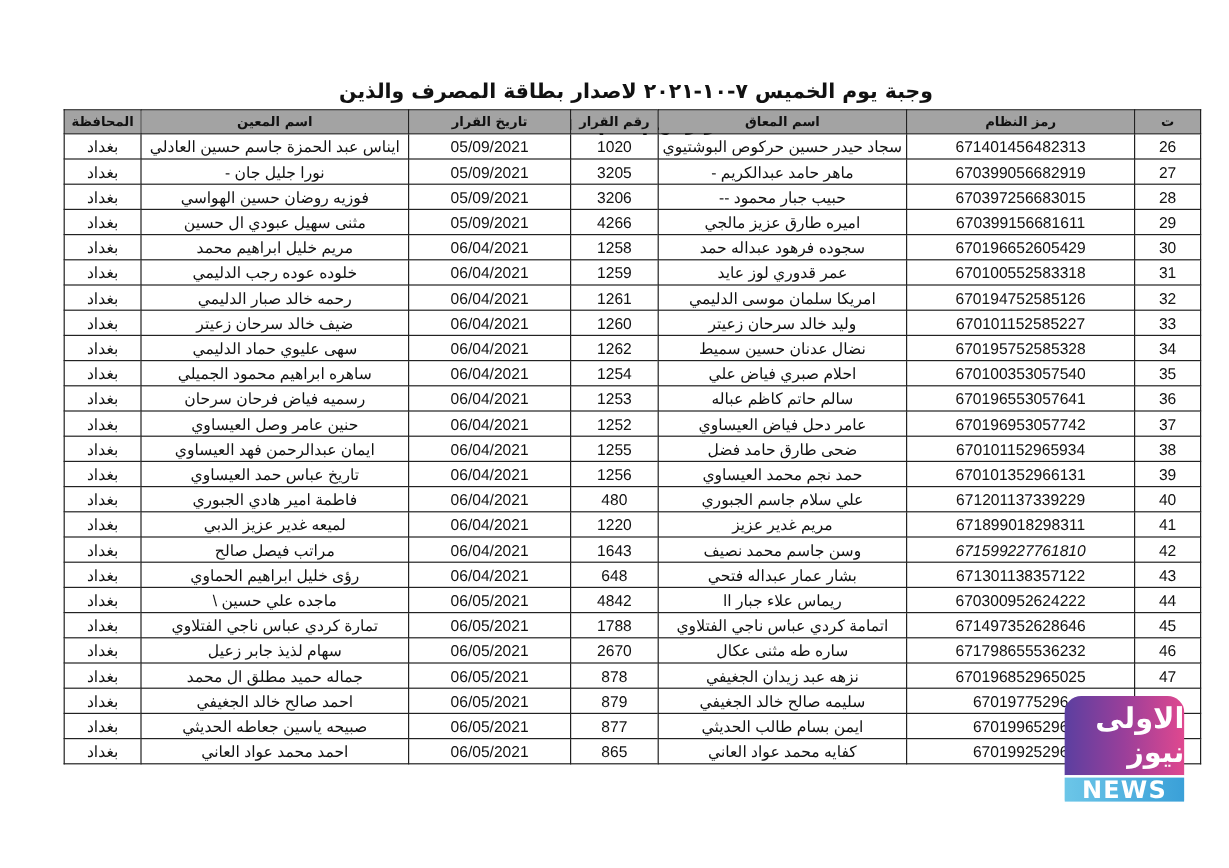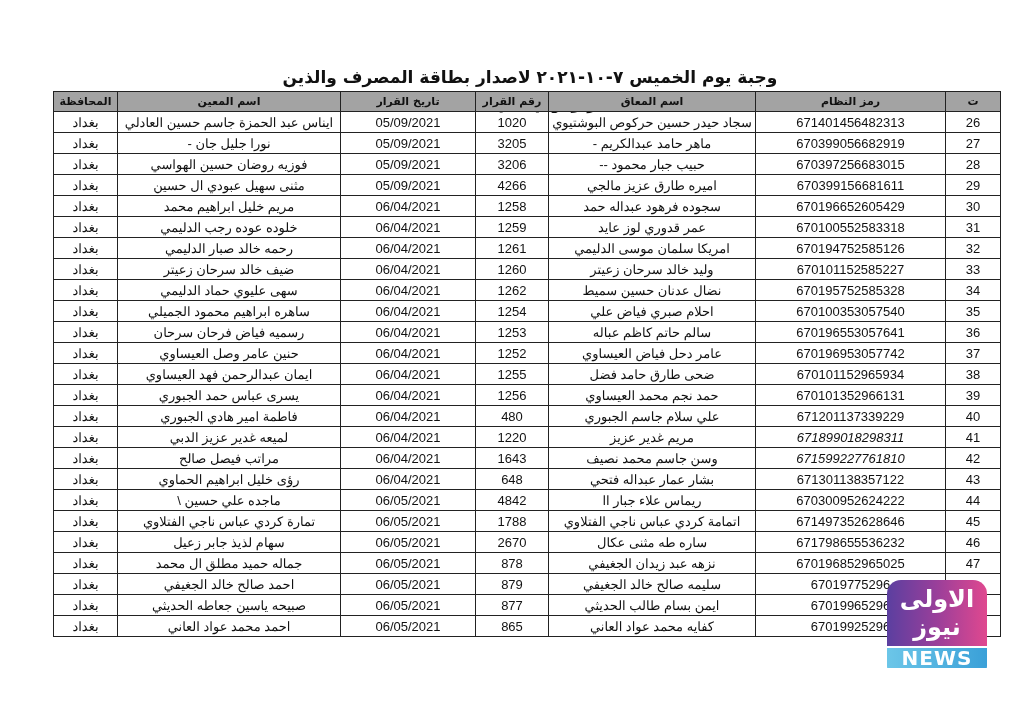--- a/index.html
+++ b/index.html
@@ -23,21 +23,21 @@
   table.grid th {
     background: #a3a3a3; font-weight: bold; font-size: 11px; height: 19px;
     font-family: "DejaVu Sans", sans-serif;
   }
   table.grid td { font-size: 13px; font-family: "Liberation Sans", sans-serif; }
   td.num { font-size: 15px; }
   td.name { font-size: 12.5px; }
   td.gov { font-size: 11.5px; }
   .logo {
     position: absolute; left: 887px; top: 580px; width: 100px; height: 100px;
-    border-radius: 14px; overflow: hidden; text-align: center;
+    border-radius: 14px; overflow: hidden;
   }
   .logo .top {
     height: 66px; background: linear-gradient(90deg, #5b3fa0 0%, #9a3f9a 50%, #e0488f 100%);
     display: flex; align-items: center; justify-content: center; color: #fff;
     font-weight: bold; font-size: 24px; direction: rtl; font-family: "DejaVu Sans", sans-serif;
     letter-spacing: -1px;
   }
   .logo .sep { height: 2px; background: #fff; }
   .logo .bottom {
     height: 20px; background: linear-gradient(90deg, #6cc6e8 0%, #3aa0d8 100%);
@@ -188,35 +188,35 @@
         <td class="num">06/04/2021</td>
         <td class="name">ايمان عبدالرحمن فهد العيساوي</td>
         <td class="gov">بغداد</td>
       </tr>
       <tr>
         <td class="num">39</td>
         <td class="num" style="direction: ltr;">670101352966131</td>
         <td class="name">حمد نجم محمد العيساوي</td>
         <td class="num">1256</td>
         <td class="num">06/04/2021</td>
-        <td class="name">يسرى عباس حمد الجبوري</td>
+        <td class="name">تاريخ عباس حمد العيساوي</td>
         <td class="gov">بغداد</td>
       </tr>
       <tr>
         <td class="num">40</td>
         <td class="num" style="direction: ltr; text-align: center;">671201137339229</td>
         <td class="name">علي سلام جاسم الجبوري</td>
         <td class="num">480</td>
         <td class="num">06/04/2021</td>
         <td class="name">فاطمة امير هادي الجبوري</td>
         <td class="gov">بغداد</td>
       </tr>
       <tr>
         <td class="num">41</td>
-        <td class="num" style="direction: ltr; font-style: italic;">671899018298311</td>
+        <td class="num" style="direction: ltr;">671899018298311</td>
         <td class="name">مريم غدير عزيز</td>
         <td class="num">1220</td>
         <td class="num">06/04/2021</td>
         <td class="name">لميعه غدير عزيز الدبي</td>
         <td class="gov">بغداد</td>
       </tr>
       <tr>
         <td class="num">42</td>
         <td class="num" style="direction: ltr; font-style: italic;">671599227761810</td>
         <td class="name">وسن جاسم محمد نصيف</td>

